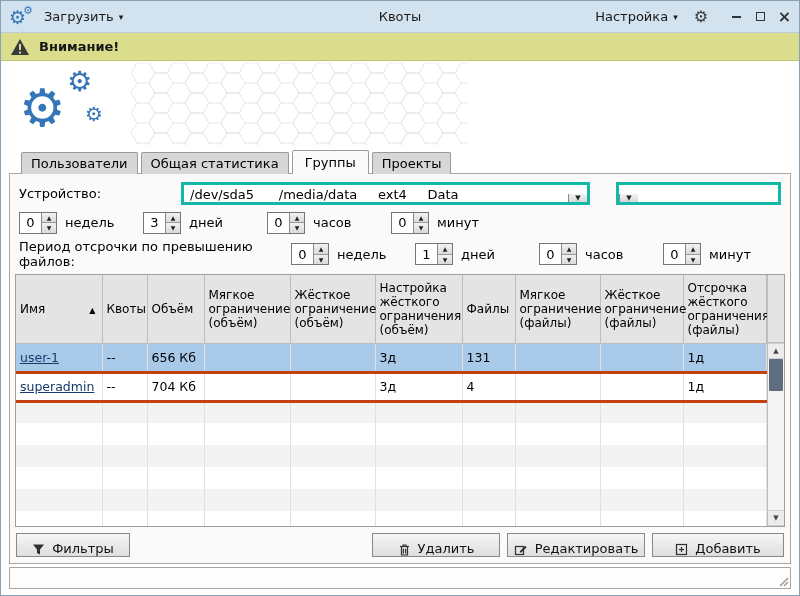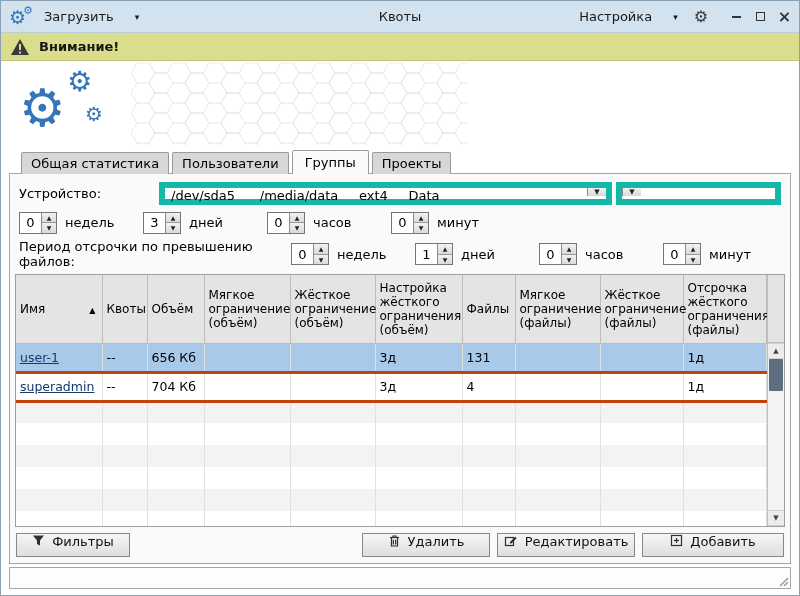--- a/index.html
+++ b/index.html
@@ -8,21 +8,21 @@
 
   
   .titlebar { flex:0 0 32px; background:var(--titlebar-bg,#d2e2ee); border-bottom:1px solid #bccdd9; display:flex; align-items:center; padding:0 8px; position:relative; font-size:13px; color:#1a1a1a; }
   .tb-left,.tb-right { display:flex; align-items:center; gap:8px; z-index:1; }
   .tb-right { margin-left:auto; gap:16px; }
   .tb-title { position:absolute; left:0; right:0; text-align:center; }
   .app-logo { position:relative; width:27px; height:24px; color:var(--accent-blue,#3576b8); }
   .gl { position:absolute; line-height:1; }
   .g-big { font-size:19px; left:0; top:3px; }
   .g-small { font-size:11px; left:14px; top:0; }
-  .tb-menu { display:flex; align-items:center; gap:21px; cursor:default; }
+  .tb-menu { display:flex; align-items:center; gap:5px; cursor:default; }
   .caret { font-size:9px; }
   .tb-gear { font-size:16px; color:#3a3a3a; line-height:1; }
   .win-controls { display:flex; align-items:center; gap:11px; margin-left:6px; }
   .win-btn { display:flex; align-items:center; justify-content:center; width:13px; height:14px; }
   .ico-min { width:9px; height:2px; background:#333; }
   .ico-max { width:9px; height:9px; border:1.5px solid #333; }
   .ico-close { font-size:16px; font-weight:bold; color:#333; line-height:13px; }
 
   
   .warning { flex:0 0 28px; background:var(--warning-bg,#dade8c); border-bottom:1px solid #c2c776; display:flex; align-items:center; gap:9px; padding:0 9px; font-size:13px; font-weight:600; color:#161616; }
@@ -39,23 +39,23 @@
 
   
   .tabs { flex:0 0 26px; display:flex; align-items:flex-end; padding-left:20px; gap:3px; background:#fff; position:relative; z-index:2; }
   .tab { border:1px solid #9a9a9a; border-bottom:none; background:#d7d7d7; font-size:13px; padding:3px 9px; border-radius:2px 2px 0 0; margin-bottom:-1px; cursor:default; }
   .tab.active { background:#fafafa; padding:4px 12px; }
 
   
   .frame { flex:1; margin:0 8px; border:1px solid #a6a6a6; background:#fafafa; display:flex; flex-direction:column; padding:4px 5px; min-height:0; }
 
   
-  .device-row { flex:0 0 30px; display:flex; align-items:center; gap:4px; padding:2px 4px; font-size:13px; }
+  .device-row { flex:0 0 30px; display:flex; align-items:center; gap:26px; padding:2px 4px; font-size:13px; }
   .device-label { flex:0 0 136px; }
-  .combo { height:23px; border:6px solid #14b8a6; background:#fff; display:flex; align-items:flex-start; }
+  .combo { height:23px; border:3px solid #14b8a6; background:#fff; display:flex; align-items:flex-end; }
   .device-combo { flex:1; }
   .status-combo { flex:0 0 165px; }
   .combo-text { flex:1; display:flex; align-items:center; padding:0 6px; white-space:pre; overflow:hidden; }
   .combo-btn { flex:0 0 19px; border-left:1px solid #8a8a8a; background:linear-gradient(#f2f2f2,#d8d8d8); display:flex; align-items:center; justify-content:center; font-size:7px; color:#222; }
 
   
   .grace-row { flex:0 0 29px; display:flex; align-items:center; padding:2px 4px; font-size:13px; }
   .grace-label { flex:0 0 272px; }
   .spin { height:22px; border:1px solid #767676; background:#fff; display:flex; margin-right:8px; }
   .spin-val { width:21px; display:flex; align-items:center; justify-content:center; }
@@ -82,25 +82,25 @@
 
   
   .vcol { flex:0 0 17px; display:flex; flex-direction:column; border-left:1px solid #bdbdbd; }
   .vcorner { flex:0 0 68px; background:var(--header-bg,#e4e4e4); border-bottom:1px solid #bdbdbd; }
   .sbtn { flex:0 0 16px; background:#ececec; display:flex; align-items:center; justify-content:center; font-size:7px; color:#444; border-top:1px solid #d0d0d0; border-bottom:1px solid #d0d0d0; }
   .track { flex:1; background:#f4f4f4; position:relative; }
   .thumb { position:absolute; top:0; left:1px; right:1px; height:32px; background:var(--scrollbar-thumb,#5e6e7e); border-radius:1px; }
 
   
   .actions { flex:0 0 28px; display:flex; align-items:center; gap:7px; padding:0 1px; }
-  .btn { height:24px; border:1px solid #888; background:linear-gradient(#f6f6f6,#dedede); display:inline-flex; align-items:flex-start; justify-content:center; gap:7px; font-size:13px; font-family:inherit; color:#111; padding:0 10px; cursor:default; }
+  .btn { height:24px; border:1px solid #888; background:linear-gradient(#f6f6f6,#dedede); display:inline-flex; align-items:flex-end; justify-content:center; gap:7px; font-size:13px; font-family:inherit; color:#111; padding:0 10px; cursor:default; }
   .btn-filters { width:114px; }
   .btn-delete { width:128px; margin-left:auto; }
   .btn-edit { width:138px; }
-  .btn-add { width:142px; }
+  .btn-add { width:132px; }
   .bicon { flex:0 0 auto; }
 
   
   .statusbar { flex:0 0 22px; margin:3px 8px 6px; border:1px solid #a6a6a6; background:#fdfdfd; position:relative; }
   .grip { position:absolute; right:1px; bottom:1px; }
 </style>
 </head>
 <body>
 
 <div class="window">
@@ -160,22 +160,22 @@
       <rect width="336" height="82" fill="url(#hexp)"></rect>
     </svg>
     <div class="hero-logo">
       <span class="hg hg1">⚙</span>
         <span class="hg hg2">⚙</span>
         <span class="hg hg3">⚙</span>
     </div>
   </div>
 
   <div class="tabs">
+    <span class="tab">Пользователи</span>
     <span class="tab">Общая статистика</span>
-    <span class="tab">Пользователи</span>
     <span class="tab active">Группы</span>
     <span class="tab">Проекты</span>
   </div>
 
   <div class="frame">
 
     <div class="device-row">
       <span class="device-label">Устройство:</span>
       <div class="combo device-combo">
         <span class="combo-text">/dev/sda5      /media/data     ext4     Data</span>

